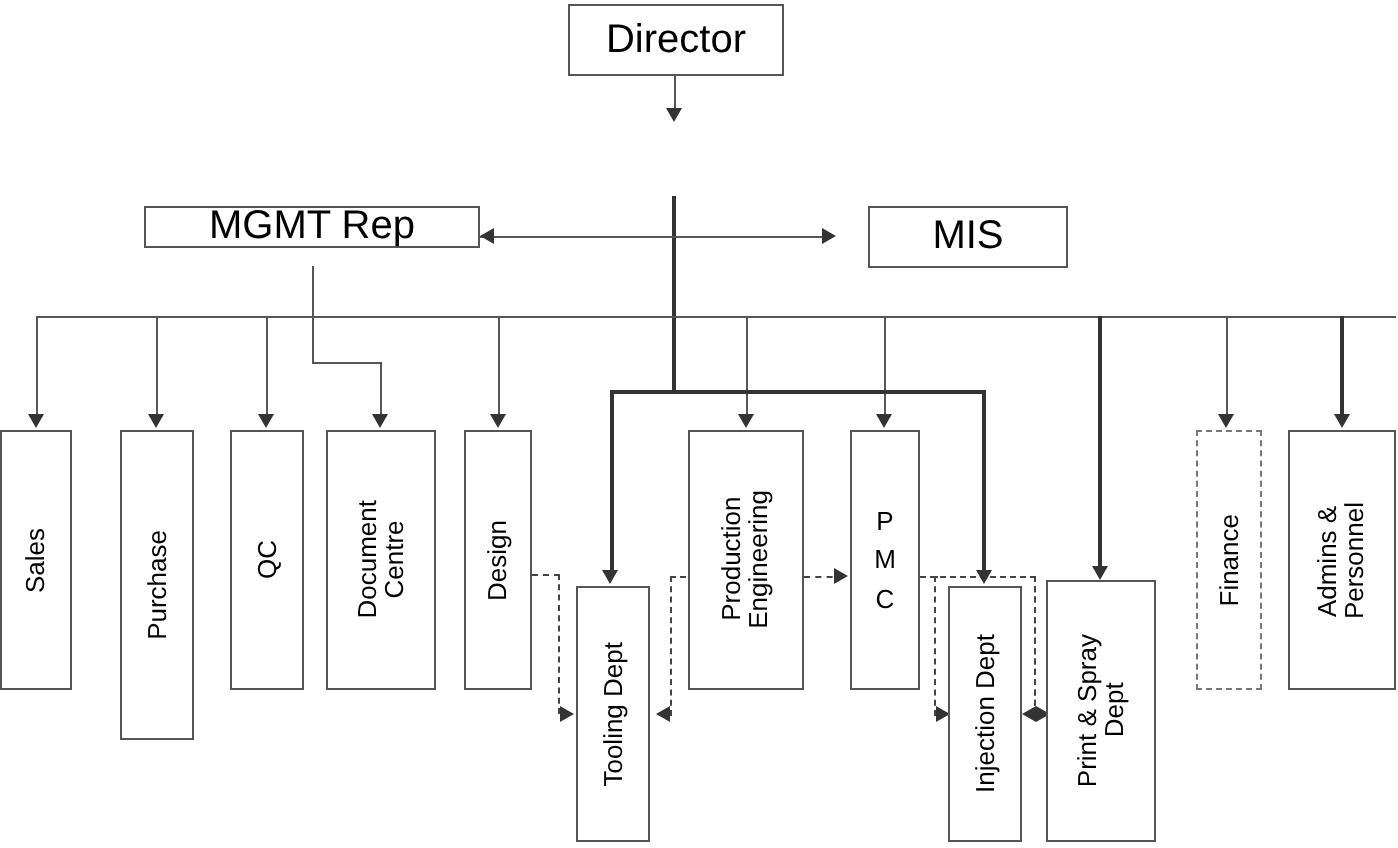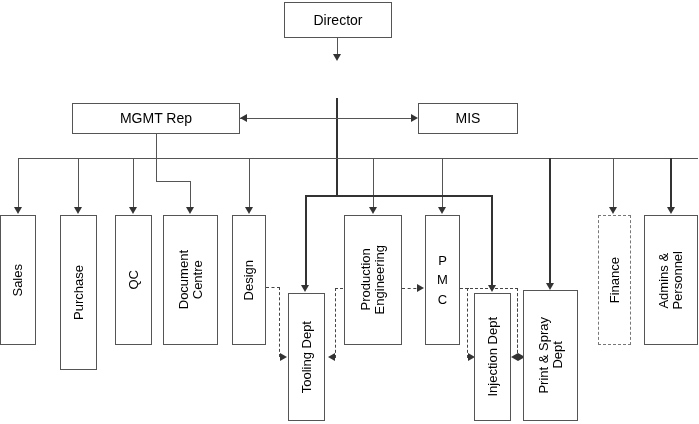--- a/index.html
+++ b/index.html
@@ -34,21 +34,21 @@
   }
   .node .label {
     display: block;
     text-align: center;
     line-height: 1.05;
     white-space: pre-line;
     font-size: 13px;
   }
   
   .node.horiz .label {
-    font-size: 14px;
+    font-size: 20px;
   }
   
   .node.vert .label {
     writing-mode: vertical-rl;
     transform: rotate(180deg);
     text-orientation: mixed;
     font-size: 13px;
     letter-spacing: 0px;
   }
   
@@ -180,25 +180,25 @@
   <div class="arw left" style="left:511px; top:353px;"></div>
 
   <div class="dln v" style="left:517px; top:288px; height:70px;"></div>
   <div class="arw right" style="left:518px; top:353px;"></div>
 
   <div class="node horiz" style="left:284px; top:2px; width:108px; height:36px;">
     <span class="label">Director</span>
   </div>
 
 
-  <div class="node horiz" style="left:72px; top:103px; width:168px; height:31px;">
+  <div class="node horiz" style="left:72px; top:103px; width:168px; height:21px;">
     <span class="label">MGMT Rep</span>
   </div>
 
-  <div class="node horiz" style="left:418px; top:103px; width:100px; height:31px;">
+  <div class="node horiz" style="left:434px; top:103px; width:100px; height:31px;">
     <span class="label">MIS</span>
   </div>
 
   <div class="node vert" style="left:0px; top:215px; width:36px; height:130px;">
     <span class="label">Sales</span>
   </div>
 
   <div class="node vert" style="left:60px; top:215px; width:37px; height:155px;">
     <span class="label">Purchase</span>
   </div>

